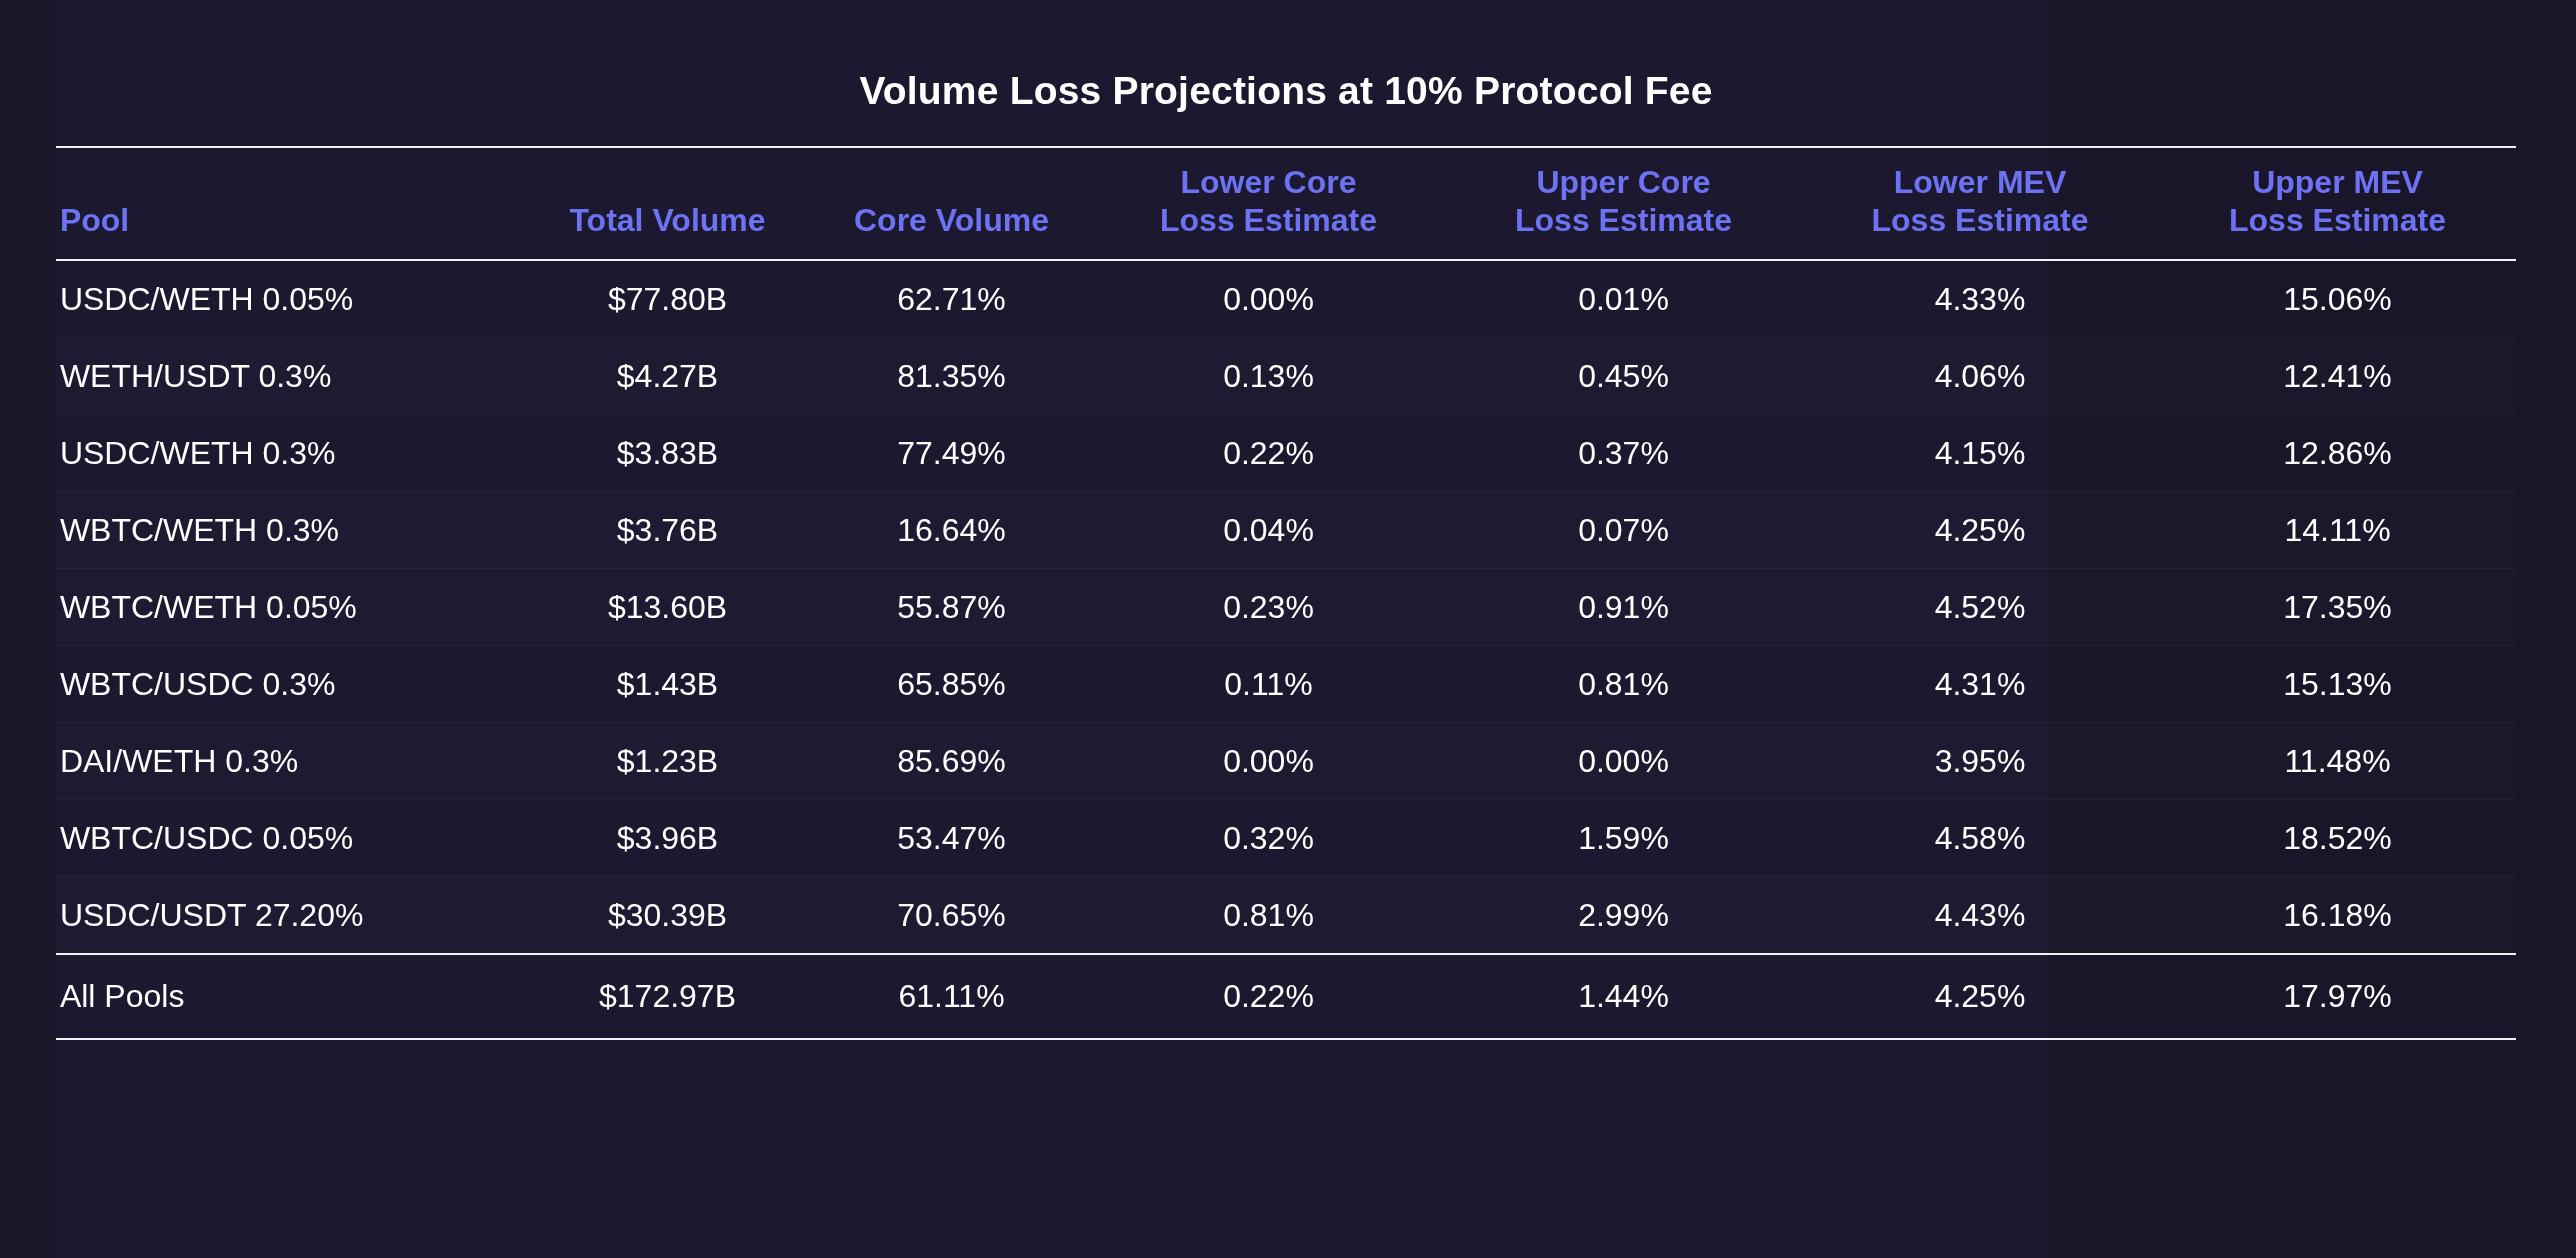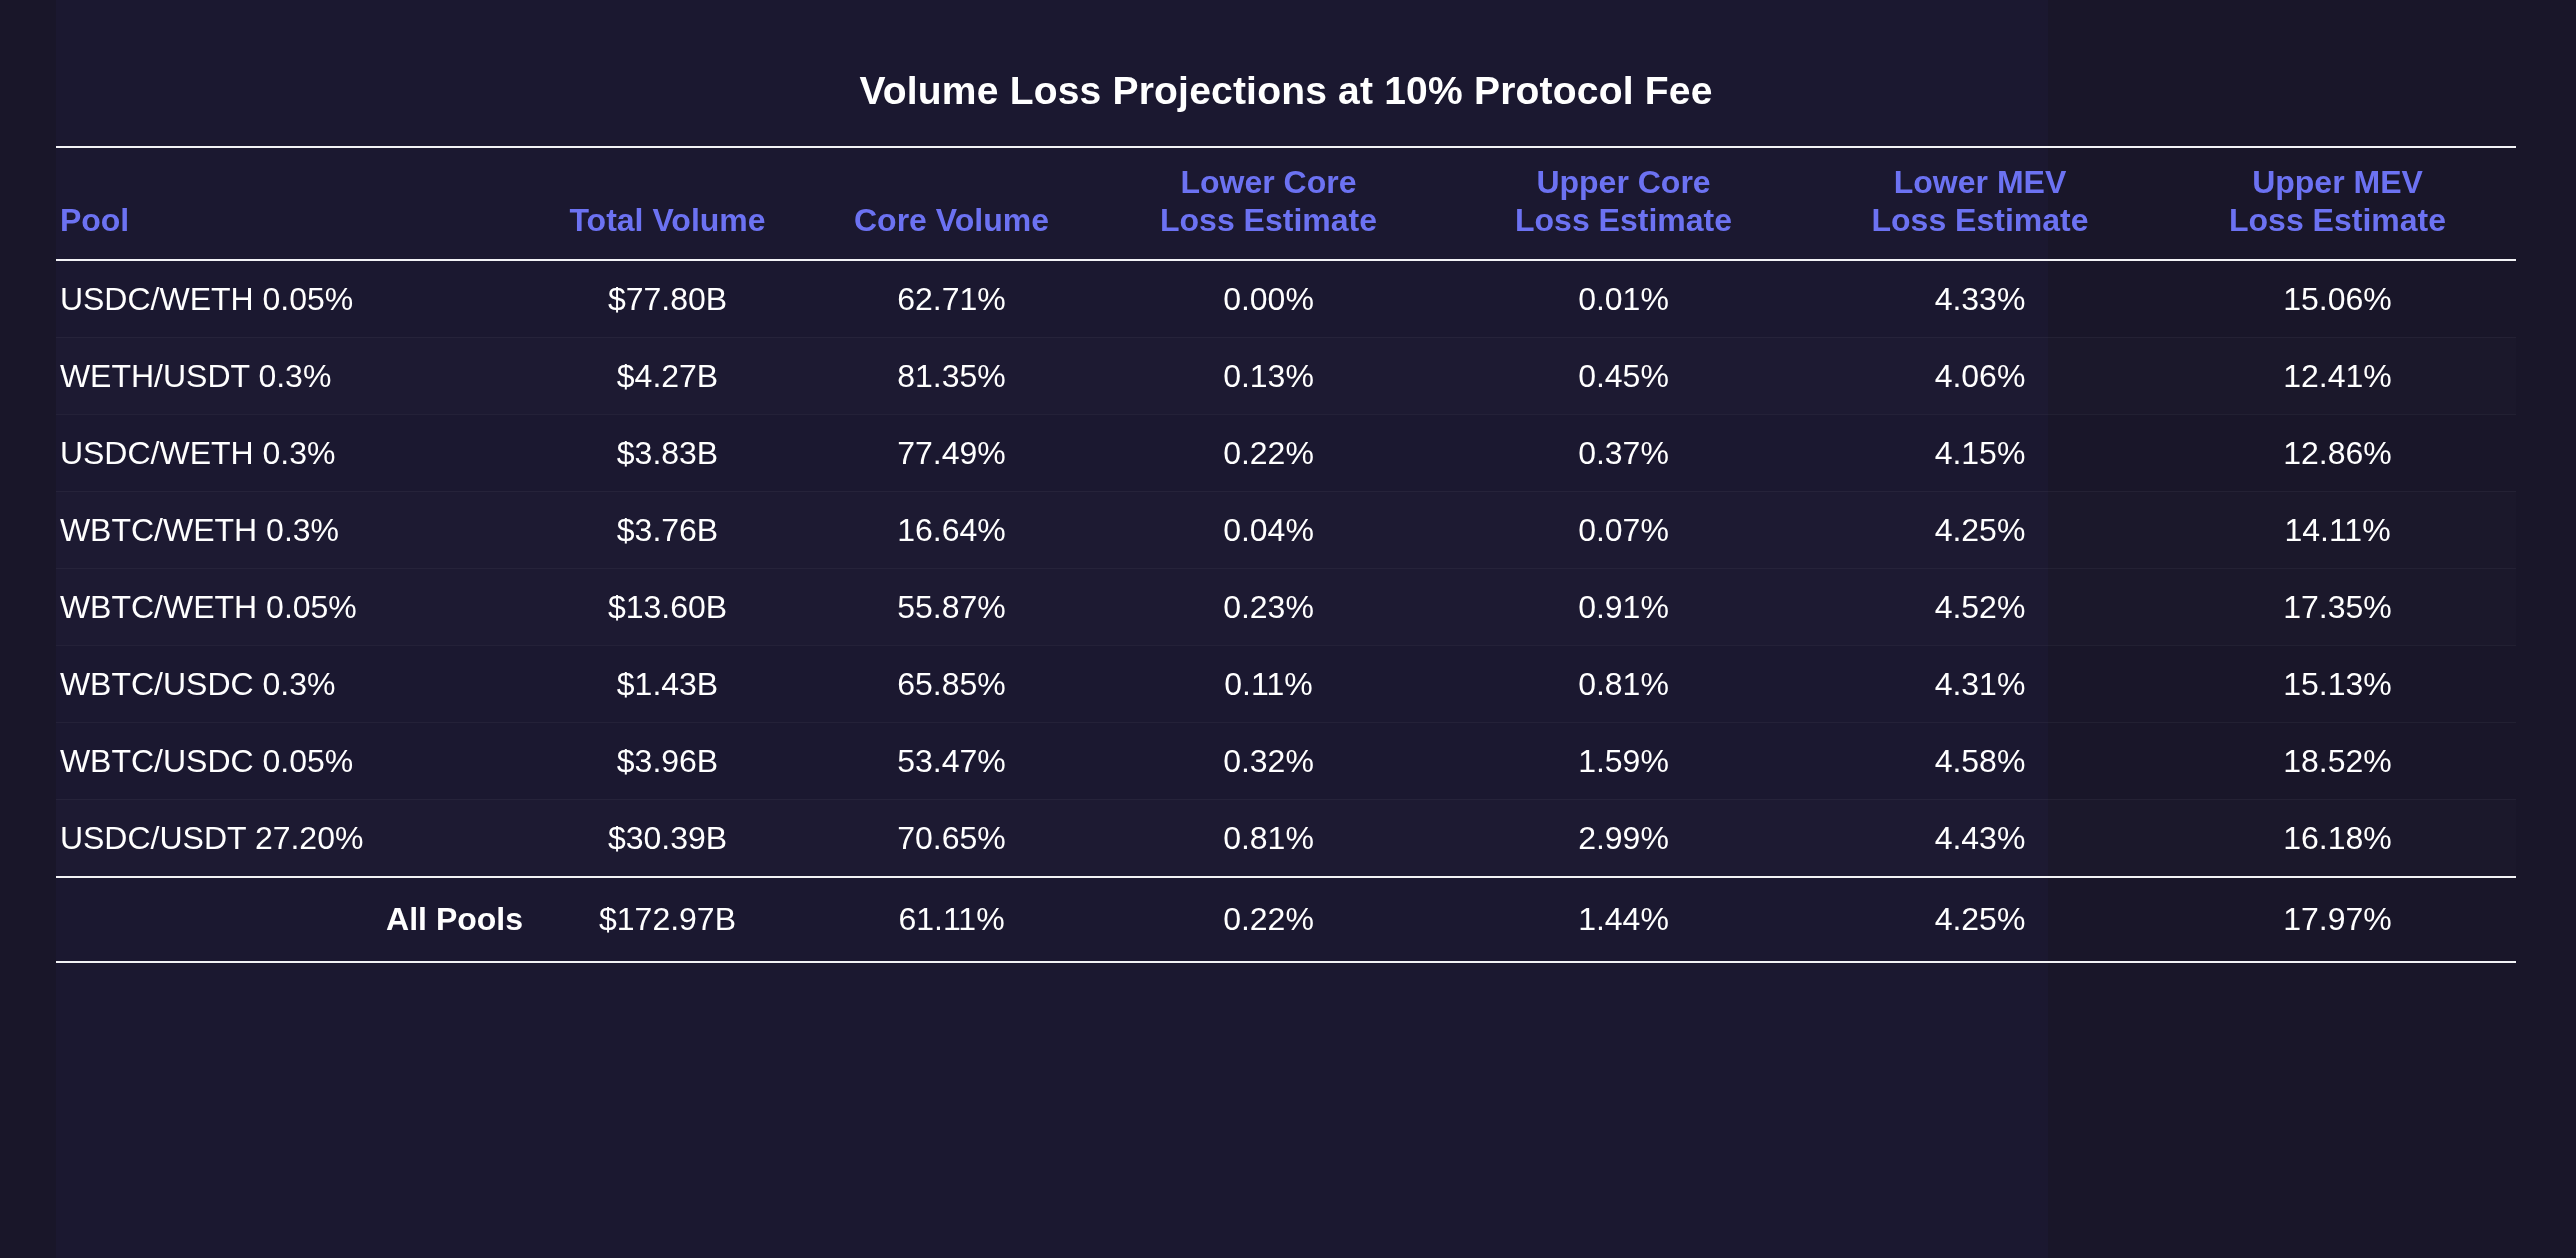--- a/index.html
+++ b/index.html
@@ -122,23 +122,23 @@
     font-size: 32px;
     line-height: 1.0;
     height: 83px;
     padding: 0;
     text-align: center;
     vertical-align: middle;
     border-top: 2.9px solid #f2f2f5;
     border-bottom: 2.9px solid #f2f2f5;
   }
   tfoot td.left {
-    text-align: right;
+    text-align: left;
     padding-left: 3.9px;
-    font-weight: bold;
+    font-weight: normal;
     margin-left: 28px;
   }
 </style>
 </head>
 <body>
 
 <div id="figure">
 
   <div id="gutter-left"></div>
   <div id="gutter-right"></div>
@@ -235,20 +235,29 @@
         </tr>
         <tr>
           <td class="left">WBTC/USDC 0.3%</td>
           <td>$1.43B</td>
           <td>65.85%</td>
           <td>0.11%</td>
           <td>0.81%</td>
           <td>4.31%</td>
           <td>15.13%</td>
         </tr>
+        <tr class="alt">
+          <td class="left">DAI/WETH 0.3%</td>
+          <td>$1.23B</td>
+          <td>85.69%</td>
+          <td>0.00%</td>
+          <td>0.00%</td>
+          <td>3.95%</td>
+          <td>11.48%</td>
+        </tr>
         <tr>
           <td class="left">WBTC/USDC 0.05%</td>
           <td>$3.96B</td>
           <td>53.47%</td>
           <td>0.32%</td>
           <td>1.59%</td>
           <td>4.58%</td>
           <td>18.52%</td>
         </tr>
         <tr class="alt">

